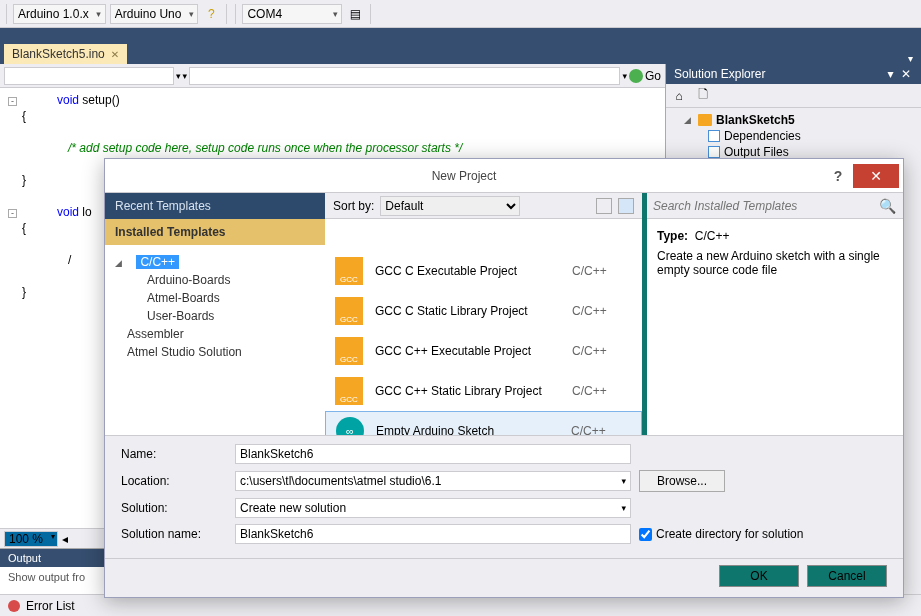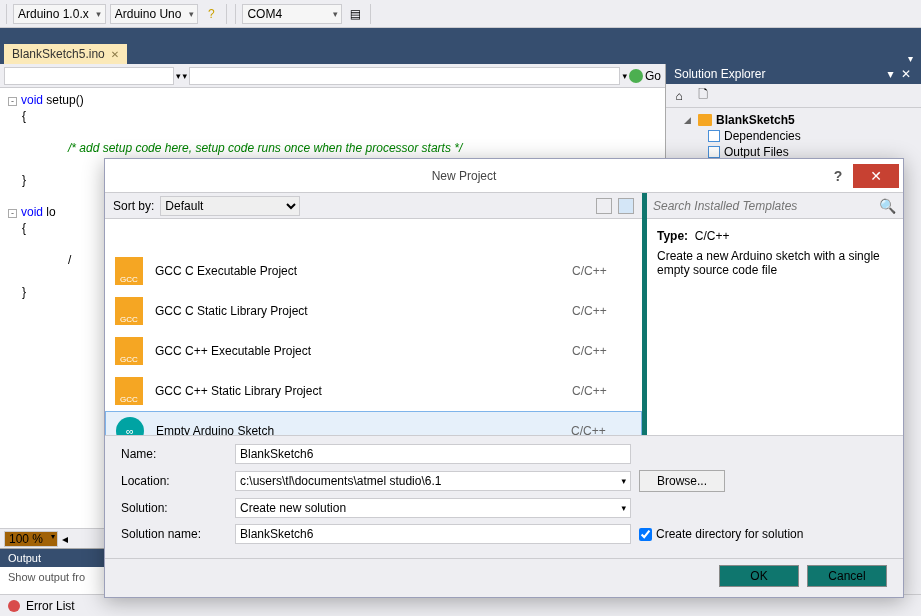--- a/index.html
+++ b/index.html
@@ -21,25 +21,25 @@
 .tab-drop { color: #fff; padding: 0 8px; font-size: 10px; }
 
 
 .main { display: flex; height: calc(100% - 28px - 24px); }
 .editor-col { flex: 1; display: flex; flex-direction: column; border-right: 1px solid #aaa; }
 .editor-toolbar { height: 24px; background: #eeeef2; border-bottom: 1px solid #ccccd0; display: flex; align-items: center; padding: 0 4px; gap: 2px; }
 .editor-toolbar .combo { flex: 0 0 170px; height: 18px; border: 1px solid #ccccd0; background: #fff; }
 .editor-toolbar .go { display: flex; align-items: center; gap: 2px; margin-left: auto; }
 .editor-toolbar .go-circle { width: 14px; height: 14px; border-radius: 50%; background: #4caf50; }
 .editor { flex: 1; background: #fff; padding: 4px 8px; font-family: Consolas, monospace; font-size: 12px; line-height: 16px; overflow: hidden; }
-.editor .kw { color: #0000ff; }
+.editor .kw { color: #0000ff; margin-left: 36px; }
 .editor .comment { color: #008000; font-style: italic; }
 .editor .outline { border: 1px solid #aaa; display: inline-block; width: 9px; height: 9px; text-align: center; line-height: 7px; font-size: 9px; color: #555; margin-right: 4px; }
 .zoom-bar { height: 20px; background: #eeeef2; border-top: 1px solid #ccccd0; display: flex; align-items: center; padding: 0 4px; gap: 4px; font-size: 11px; }
-.zoom-bar .zdrop { border: 1px solid #ccccd0; padding: 0 14px 0 4px; position: relative; background: #a16207; }
+.zoom-bar .zdrop { border: 1px solid #ccccd0; padding: 0 14px 0 4px; position: relative; background: #0369a1; }
 .zoom-bar .zdrop::after { content: "▾"; position: absolute; right: 2px; font-size: 8px; }
 .output-panel { height: 80px; border-top: 1px solid #aaa; background: #fff; }
 .output-title { background: #364e6f; color: #fff; padding: 3px 8px; font-size: 11px; }
 .output-row { padding: 4px 8px; font-size: 11px; color: #555; }
 
 
 .sol-col { width: 255px; background: #eeeef2; display: flex; flex-direction: column; }
 .sol-title { background: #364e6f; color: #fff; padding: 3px 8px; font-size: 11px; display: flex; align-items: center; }
 .sol-title .dots { margin-left: auto; letter-spacing: 2px; }
 .sol-toolbar { height: 24px; border-bottom: 1px solid #ccccd0; display: flex; align-items: center; padding: 0 4px; gap: 6px; }
@@ -199,20 +199,32 @@
   <span>Error List</span>
 </div>
 
 <div class="dialog">
   <div class="dlg-title">
     <div class="tspace">New Project</div>
     <div class="help">?</div>
     <div class="close">✕</div>
   </div>
   <div class="dlg-body">
+    <div class="dlg-left">
+      <div class="hdr">Recent Templates</div>
+      <div class="sel-hdr">Installed Templates</div>
+      <div class="tree">
+        <div class="tnroot"><span style="color:#666;font-size:9px">◢ </span><span class="tn sel">C/C++</span></div>
+        <div class="tn2">Arduino-Boards</div>
+        <div class="tn2">Atmel-Boards</div>
+        <div class="tn2">User-Boards</div>
+        <div class="tn">Assembler</div>
+        <div class="tn">Atmel Studio Solution</div>
+      </div>
+    </div>
     <div class="dlg-mid">
       <div class="dlg-mid-hdr">
         <span>Sort by:</span>
         <select><option>Default</option></select>
         <span style="flex:1"></span>
         <span class="view-btn"></span>
         <span class="view-btn" style="background:#d4e6f7"></span>
       </div>
       <div class="tmpl-list">
         <div class="tmpl-item">

